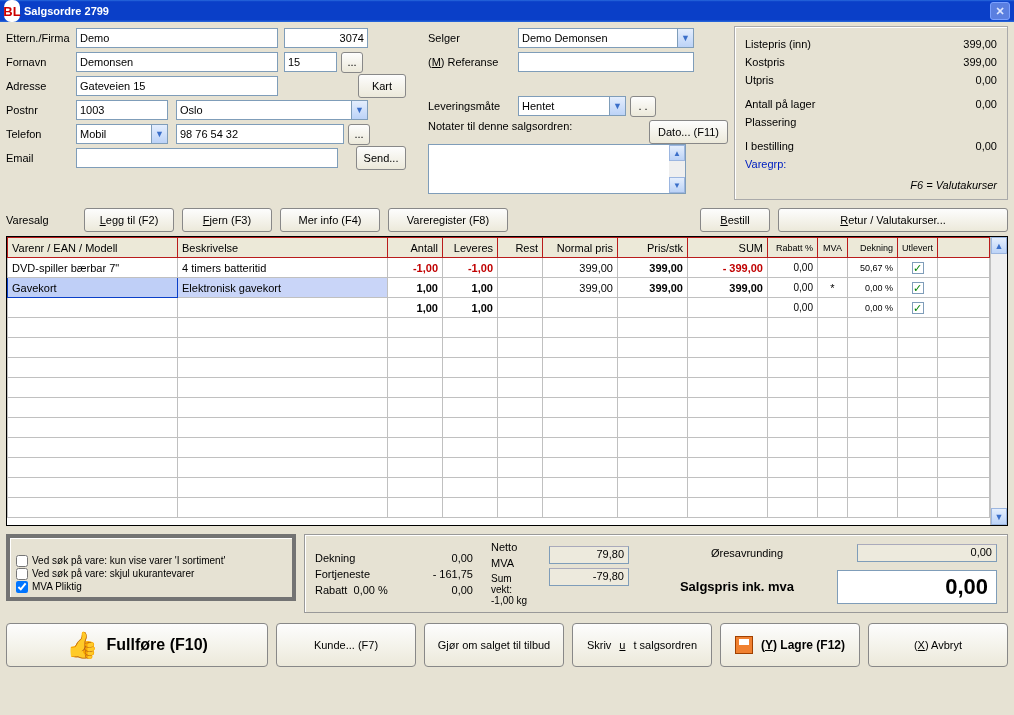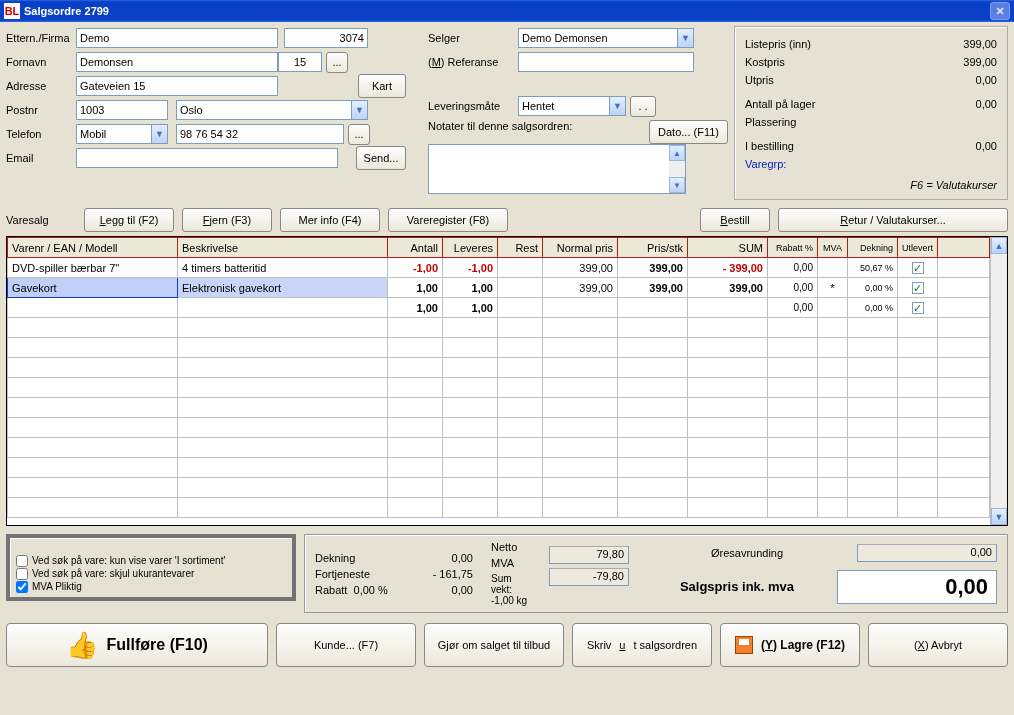--- a/index.html
+++ b/index.html
@@ -16,29 +16,30 @@
   .titlebar {
     background: linear-gradient(to bottom, #2a6bdd 0%, #0a3fc8 8%, #0a3fc8 90%, #2a6bdd 100%);
     color: #fff;
     height: 22px;
     display: flex;
     align-items: center;
     padding: 0 4px;
     font-weight: bold;
   }
   .titlebar .appicon {
-    width: 16px; height: 16px;
+    width: 16px; height: 22px;
     background: #fff;
     color: #c00;
-    font-size: 11px;
+    font-size: 13px;
     display: flex;
     align-items: center;
     justify-content: center;
     margin-right: 4px;
     font-weight: bold;
+    border-radius: 7px;
   }
   .titlebar .spacer { flex: 1; }
   .titlebar .close {
     width: 20px; height: 18px;
     background: #5a7fe0;
     border: 1px solid #7aa0ff;
     border-radius: 3px;
     display: flex; align-items: center; justify-content: center;
     color: #dde6ff;
     font-size: 11px;
@@ -170,21 +171,21 @@
 
     <div class="custbox" style="width:400px;">
       <div class="row">
         <span class="lbl">Ettern./Firma</span>
         <input class="inp" style="width: 202px;" value="Demo">
         <input class="inp" style="width: 84px; margin-left: 6px; text-align: right;" value="3074">
       </div>
       <div class="row">
         <span class="lbl">Fornavn</span>
         <input class="inp" style="width: 202px;" value="Demonsen">
-        <input class="inp" style="width: 44px; text-align: center;" value="15">
+        <input class="inp" style="width: 53px; margin-left: 6px; text-align: left;" value="15">
         <button class="btn btn-sml" style="margin-left:4px">...</button>
       </div>
       <div class="row">
         <span class="lbl">Adresse</span>
         <input class="inp" style="width: 202px;" value="Gateveien 15">
         <span style="flex:1"></span>
         <button class="btn" style="width:48px">Kart</button>
       </div>
       <div class="row">
         <span class="lbl">Postnr</span>

